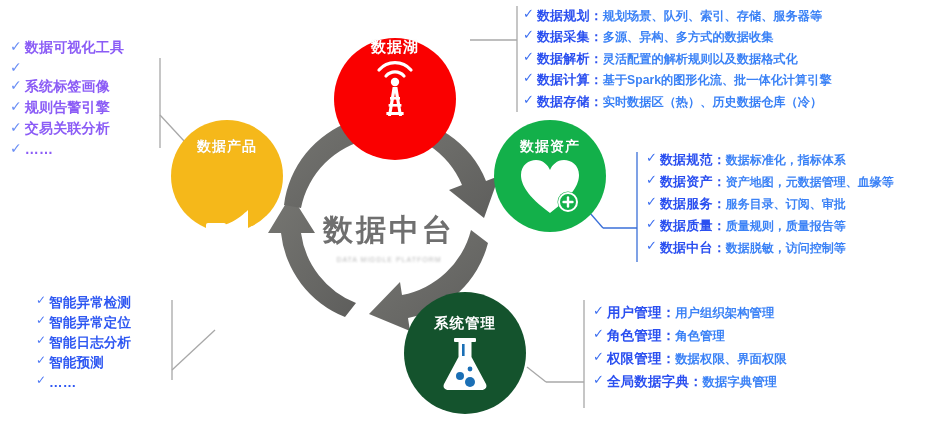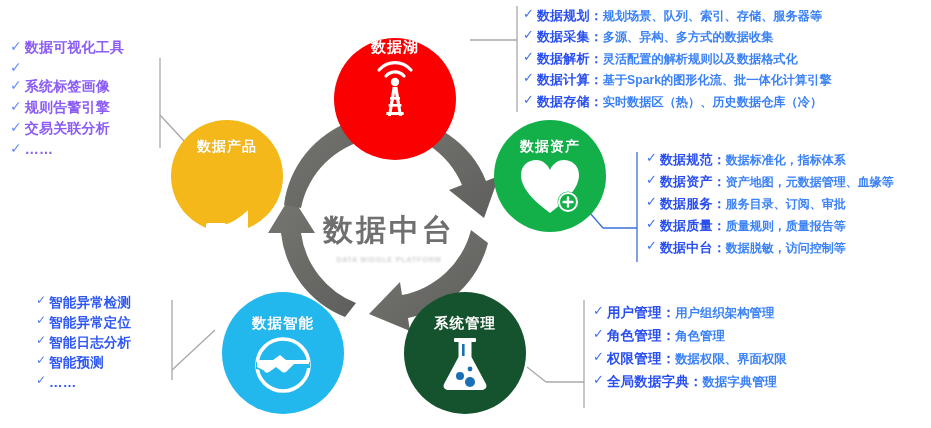--- a/index.html
+++ b/index.html
@@ -248,34 +248,20 @@
         <g fill="#1b6fb5">
           <circle cx="20" cy="40" r="4"></circle>
           <circle cx="30" cy="46" r="5"></circle>
           <circle cx="30" cy="33" r="2.4"></circle>
         </g>
         <rect x="22" y="8" width="2.6" height="12" fill="#1b6fb5"></rect>
       </svg>
     </div>
   </div>
 
-  <div class="node" id="node-intelligence">
-    <div class="node-label">数据智能</div>
-    <div class="node-icon">
-      <svg width="62" height="58" viewBox="0 0 62 58">
-        <circle cx="31" cy="29" r="26" fill="none" stroke="#ffffff" stroke-width="3.6"></circle>
-        <path d="M4 26 L22 26 L29 21 L36 26 L58 26 L58 32 L44 32 L37 40 L31 36 L24 41 L16 35 L4 33 Z" fill="#22b7ed"></path>
-        <g fill="#ffffff">
-          <path d="M5 24 L21 24 L28 19 L34 24 L57 24 L57 28 L42 28 L35 35 C 33 37 31 37 29 35 L24 31 L17 36 C 15 37.5 12.5 36.5 12 34.5 L5 31 Z"></path>
-          <path d="M14 31 L20 27 L24 30 L18 35 Z"></path>
-          <path d="M26 31 L31 34 L36 30 L32 26 Z"></path>
-        </g>
-      </svg>
-    </div>
-  </div>
 
   <div class="node" id="node-products">
     <div class="node-label">数据产品</div>
     <div class="node-icon">
       <svg width="62" height="52" viewBox="0 0 62 52">
         <g fill="#ffffff">
           <path d="M52 2 C 52 2 40 14 28 17 L28 33 C 40 36 52 48 52 48 Z"></path>
           <rect x="10" y="15" width="20" height="20" rx="2"></rect>
           <path d="M16 35 L26 35 L24 50 C 23.6 51.2 22.6 52 21.4 52 L18.6 52 C 17.2 52 16.2 51 16.2 49.6 Z"></path>
           <rect x="54" y="18" width="6" height="14" rx="3"></rect>

